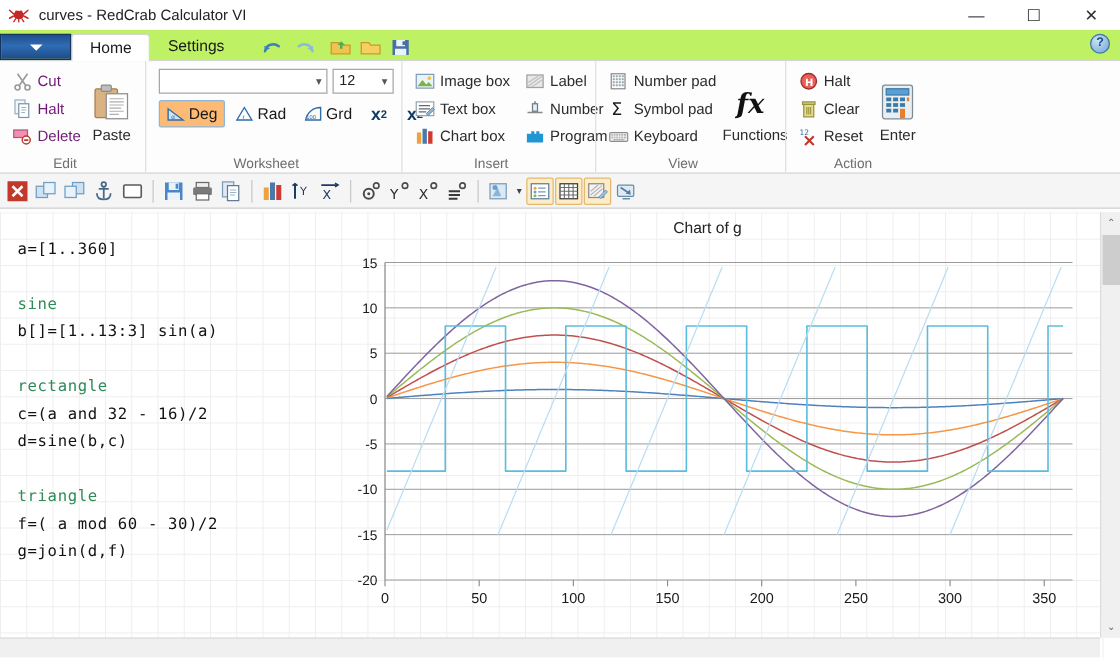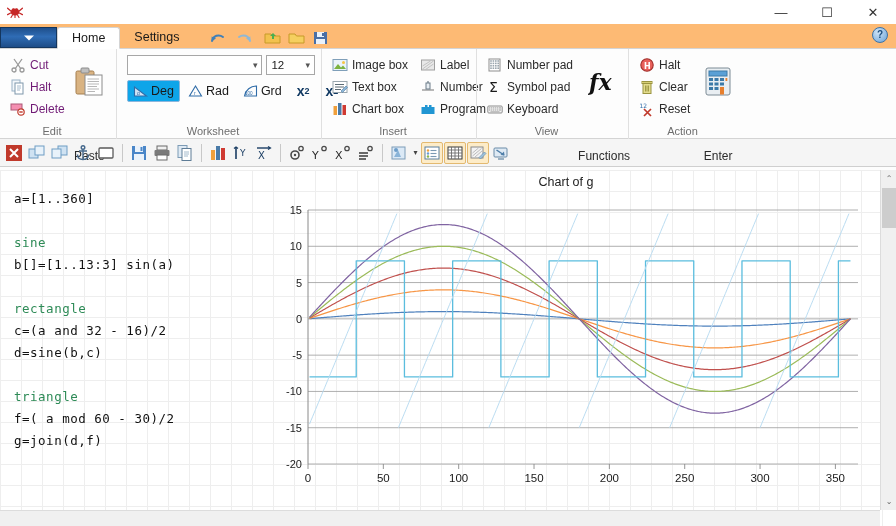--- a/index.html
+++ b/index.html
@@ -25,21 +25,21 @@
   .crab {
     position:absolute; left:2px; top:1px; width:16px; height:14px;
   }
   .title-text { font-size: 12px; color:#222; margin-left:4px; }
   .wincontrols { position:absolute; right:0; top:0; height:24px; display:flex; }
   .wc { width:46px; height:24px; display:flex; align-items:center; justify-content:center;
         font-size:13px; color:#333; }
 
   
   .tabrow {
-    height: 25px; background:#fdba74; display:flex; align-items:flex-end;
+    height: 25px; background:#bef264; display:flex; align-items:flex-end;
     position:relative;
     border-bottom: 1px solid #d4d4d4;
   }
   .appbtn {
     width: 57px; height: 21px; margin-left:0px;
     background: linear-gradient(to bottom,#1f4f8b 0%, #2f6cb5 45%, #1e4d87 100%);
     border:1px solid #14365e;
     position:relative;
   }
   .appbtn .caret {
@@ -79,38 +79,38 @@
   .vitems { display:flex; flex-direction:column; justify-content:flex-start; gap:2px; padding-top:2px;}
   .item {
     display:flex; align-items:center; gap:4px; height:20px; padding:0 3px;
     font-size:12px; color:#2b2b2b; white-space:nowrap; border:1px solid transparent; border-radius:2px;
   }
   .item.dis { color:#701a75; }
   .ico { width:16px; height:16px; position:relative; flex:none; }
 
   .bigbtn {
     width:58px; display:flex; flex-direction:column; align-items:center; justify-content:flex-start;
-    padding-top:4px; font-size:12px; color:#2b2b2b; border:1px solid transparent; border-radius:2px;gap:48px;
+    padding-top:4px; font-size:12px; color:#2b2b2b; border:1px solid transparent; border-radius:2px;
   }
   .bigico { width:32px;height:32px; margin-bottom:3px; position:relative;}
 
   
   .ws-top { display:flex; gap:4px; margin: 2px 0 5px 4px; }
   .combo {
     height:20px; border:1px solid #a7a7a7; background:#fff; display:flex; align-items:center;
     justify-content:space-between; padding:0 4px; font-size:11.5px; color:#222;
   }
   .combo .cv { overflow:hidden; }
   .combo .chev { color:#555; font-size:9px; margin-left:4px; }
   .ws-row { display:flex; gap:2px; margin-left:4px; align-items:center;}
   .wbtn {
     display:flex; align-items:center; gap:2px; height:22px; padding:0 5px;
     font-size:12.5px; border:1px solid transparent; border-radius:2px; color:#1a1a1a;
   }
-  .wbtn.sel { background:#0ea5e9; border-color:#8cb6dc; }
+  .wbtn.sel { background:#fdba74; border-color:#8cb6dc; }
   .supbtn { font-size:14px; font-weight:bold; color:#123a63; padding:0 6px; height:22px;
             display:flex; align-items:center; border:1px solid transparent;}
   .supbtn sup, .supbtn sub { font-size:9px; }
 
   
   .toolstrip {
     height:28px; background:#f5f5f5; border-bottom:1px solid #cfcfcf;
     display:flex; align-items:center; padding:0 3px; gap:1px;
   }
   .tbtn { width:22px;height:22px; display:flex;align-items:center;justify-content:center;
@@ -162,20 +162,21 @@
 <div class="titlebar">
   <div class="title-icon">
     <svg class="crab" viewBox="0 0 16 14">
       <ellipse cx="8" cy="8" rx="4.2" ry="3.4" fill="#c62828"></ellipse>
       <circle cx="6.2" cy="5.4" r="1.1" fill="#c62828"></circle>
       <circle cx="9.8" cy="5.4" r="1.1" fill="#c62828"></circle>
       <path d="M3.8 7 L0.6 4.2 M3.6 9 L0.6 10.6 M12.2 7 L15.4 4.2 M12.4 9 L15.4 10.6" stroke="#c62828" stroke-width="1.3" fill="none" stroke-linecap="round"></path>
       <path d="M5.5 11 L4 13.5 M8 11.3 L8 13.8 M10.5 11 L12 13.5" stroke="#c62828" stroke-width="1.1" stroke-linecap="round"></path>
     </svg>
   </div>
+  <span class="title-text">curves - RedCrab Calculator VI</span>
   <div class="wincontrols">
     <div class="wc">—</div>
     <div class="wc">☐</div>
     <div class="wc">✕</div>
   </div>
 </div>
 
 <div class="tabrow">
   <div class="appbtn">
       <span class="caret"></span>

